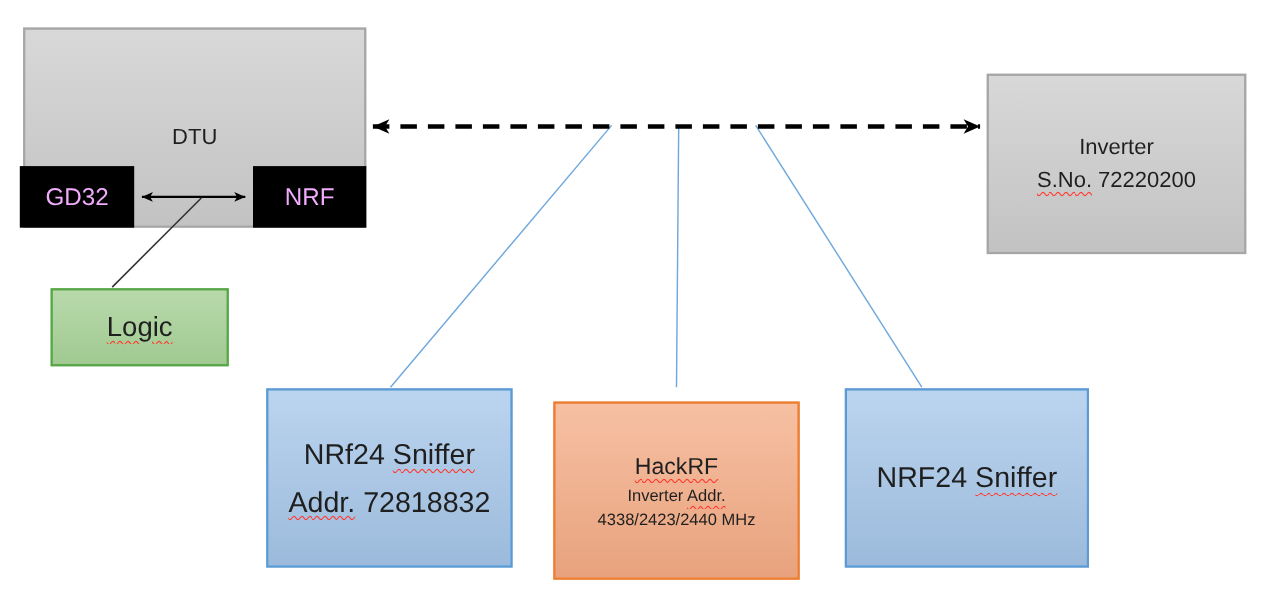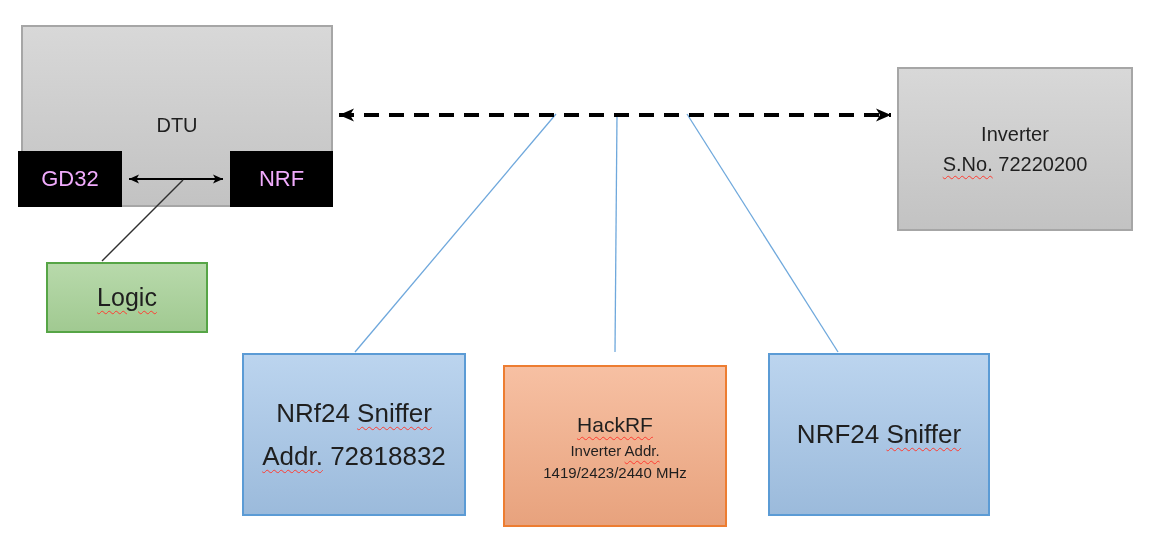--- a/index.html
+++ b/index.html
@@ -95,21 +95,21 @@
   </div>
 
   <div class="node sniffer sniffer-left">
     <div><span>NRf24 </span><span class="sq">Sniffer</span></div>
     <div><span class="sq">Addr.</span><span> 72818832</span></div>
   </div>
 
   <div class="node hackrf">
     <div class="hackrf-title sq">HackRF</div>
     <div class="hackrf-sub"><span>Inverter </span><span class="sq">Addr.</span></div>
-    <div class="hackrf-sub">1419/2423/2440 MHz</div>
+    <div class="hackrf-sub">4338/2423/2440 MHz</div>
   </div>
 
   <div class="node sniffer sniffer-right">
     <div><span>NRF24 </span><span class="sq">Sniffer</span></div>
   </div>
 
   <svg class="connectors" viewBox="0 0 1157 543" aria-hidden="true">
     <defs>
       <marker id="ahBig" markerUnits="userSpaceOnUse" markerWidth="18" markerHeight="16" refX="16" refY="8" orient="auto-start-reverse">
         <path d="M16,8 L1,1.5 L5,8 L1,14.5 Z" fill="#000000"></path>

